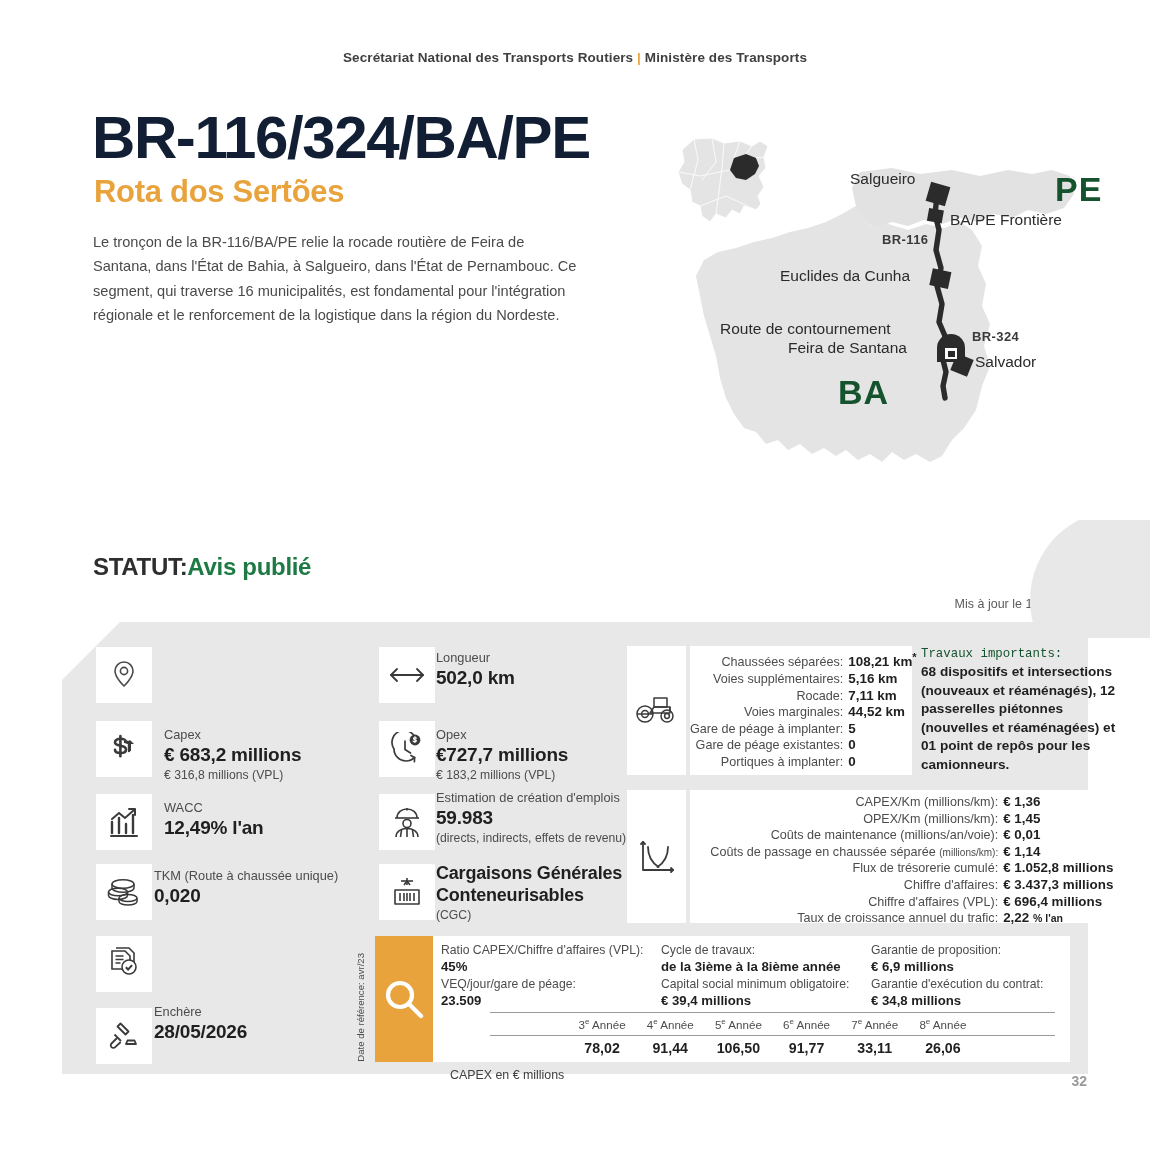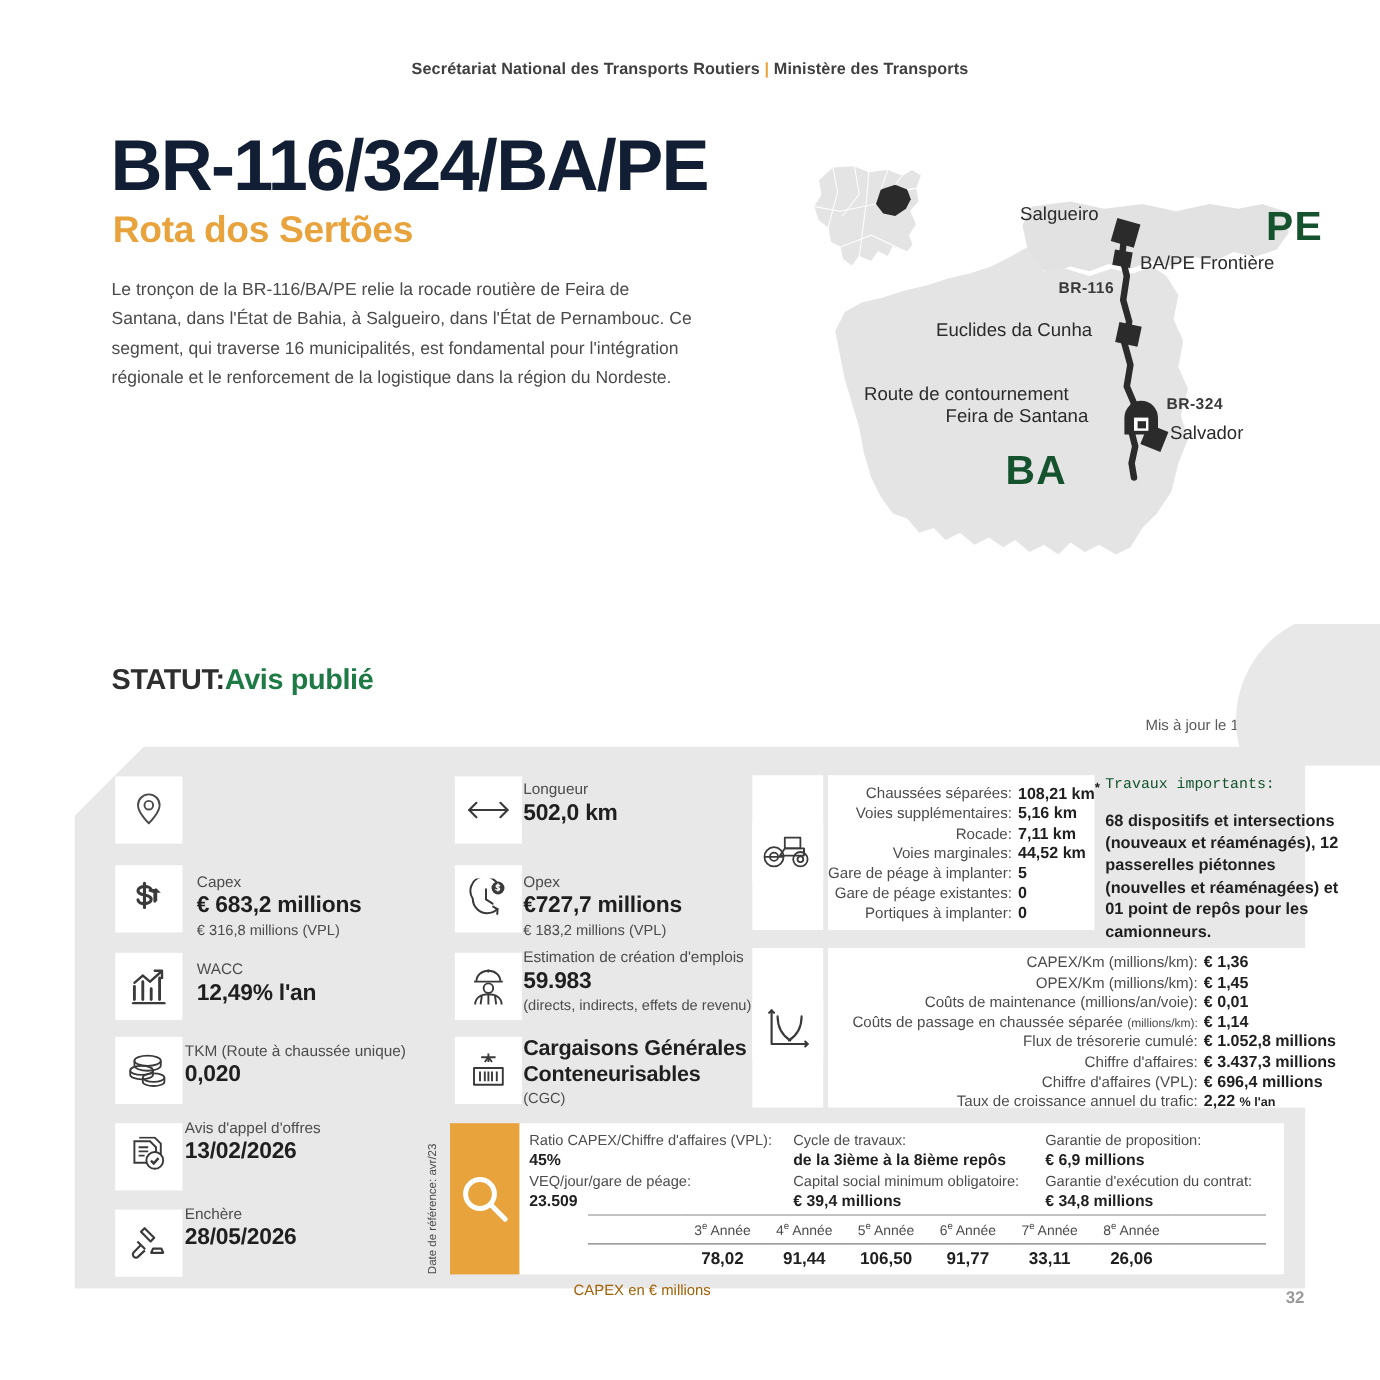--- a/index.html
+++ b/index.html
@@ -80,21 +80,21 @@
   .whitebox{position:absolute;background:#fff;}
   table.spec{border-collapse:collapse;position:absolute;}
   table.spec td{padding:0 0 1.6px 0;vertical-align:baseline;}
   table.spec td.k{text-align:right;font-size:12.6px;color:#4c4c4c;padding-right:5px;white-space:nowrap;}
   table.spec td.k small{font-size:10px;}
   table.spec td.v{text-align:left;font-size:13.4px;font-weight:bold;color:#1f1f1f;white-space:nowrap;}
   table.spec td.v small{font-size:10.5px;font-weight:bold;}
 
   .works{position:absolute;left:921px;top:646px;width:200px;}
   .works .lab{font-size:12.4px;color:#14532d;line-height:16px;font-family:Liberation Mono, monospace;}
-  .works .txt{font-size:13.6px;font-weight:bold;color:#1f1f1f;line-height:18.6px;margin-top:13px;}
+  .works .txt{font-size:13.6px;font-weight:bold;color:#1f1f1f;line-height:18.6px;margin-top:1px;}
 
   
   .orange{position:absolute;left:375px;top:936px;width:58px;height:126px;background:#E9A33C;
           display:flex;align-items:center;justify-content:center;}
   .refdate{
     position:absolute;left:356px;top:936px;height:126px;width:18px;
     display:flex;align-items:flex-end;
   }
   .refdate span{
     writing-mode:vertical-rl;transform:rotate(180deg);
@@ -105,21 +105,21 @@
   .bb-item .lab{font-size:12.2px;color:#4c4c4c;line-height:15px;}
   .bb-item .val{font-size:13.2px;font-weight:bold;color:#1f1f1f;line-height:17px;}
 
   table.years{position:absolute;left:490px;top:1012px;border-collapse:collapse;width:565px;}
   table.years th{font-size:11.6px;font-weight:400;color:#4c4c4c;padding:4px 0 4px 0;text-align:center;}
   table.years th sup{font-size:8px;}
   table.years td{font-size:14.2px;font-weight:bold;color:#1f1f1f;padding:4px 0 2px 0;text-align:center;}
   table.years thead tr{border-top:1.2px solid #9a9a9a;border-bottom:1.2px solid #9a9a9a;}
   table.years th.blank,table.years td.blank{width:78px;}
 
-  .caption{position:absolute;left:450px;top:1068px;font-size:12.4px;color:#a16207;margin-left:28px;}
+  .caption{position:absolute;left:450px;top:1068px;font-size:12.4px;color:#404040;}
   .pagenum{position:absolute;right:63px;top:1073px;font-size:14px;font-weight:bold;color:#9a9a9a;}
 </style>
 </head>
 <body>
 
 <div class="page">
 
   <div class="kicker">
     <span>Secrétariat National des Transports Routiers</span>
     <span class="sep">|</span>
@@ -249,24 +249,20 @@
 
   <div class="iconbox" style="left:96px;top:936px;">
     <svg width="32" height="34" viewBox="0 0 32 34" fill="none" stroke="#3a3a3a" stroke-width="1.6">
       <path d="M4 4h13l5 5v13H4z"></path>
         <path d="M8 1h13l5 5v13"></path>
       <path d="M7.5 9h8M7.5 12.5h8M7.5 16h5"></path>
       <circle cx="21" cy="20" r="7" fill="#fff"></circle>
         <path d="M17.8 20.2l2.3 2.3 4-4.4" stroke-width="2"></path>
     </svg>
   </div>
-  <div class="cell" style="left:154px;top:932px;width:240px;">
-    <div class="lab">Avis d'appel d'offres</div>
-    <div class="val">13/02/2026</div>
-  </div>
 
   <div class="iconbox" style="left:96px;top:1008px;">
     <svg width="32" height="32" viewBox="0 0 32 32" fill="none" stroke="#3a3a3a" stroke-width="1.8" stroke-linejoin="round">
       <path d="M12.5 3.5l8 8-3 3-8-8z"></path>
         <path d="M6.5 14.5l6.5 6.5"></path>
       <path d="M9 18l-5.5 5.5a2.6 2.6 0 103.7 3.7L12.7 22"></path>
       <path d="M18 24h10M19.5 20.5h7l1.5 3.5h-10z"></path>
     </svg>
   </div>
   <div class="cell" style="left:154px;top:1004px;width:240px;">
@@ -441,21 +437,21 @@
     </svg>
   </div>
   <div class="bottombox"></div>
 
   <div class="bb-item" style="left:441px;top:943px;width:215px;">
     <div class="lab">Ratio CAPEX/Chiffre d'affaires (VPL):</div>
     <div class="val">45%</div>
   </div>
   <div class="bb-item" style="left:661px;top:943px;width:205px;">
     <div class="lab">Cycle de travaux:</div>
-    <div class="val">de la 3ième à la 8ième repôs</div>
+    <div class="val">de la 3ième à la 8ième année</div>
   </div>
   <div class="bb-item" style="left:871px;top:943px;width:200px;">
     <div class="lab">Garantie de proposition:</div>
     <div class="val">€ 6,9 millions</div>
   </div>
   <div class="bb-item" style="left:441px;top:977px;width:215px;">
     <div class="lab">VEQ/jour/gare de péage:</div>
     <div class="val">23.509</div>
   </div>
   <div class="bb-item" style="left:661px;top:977px;width:210px;">

